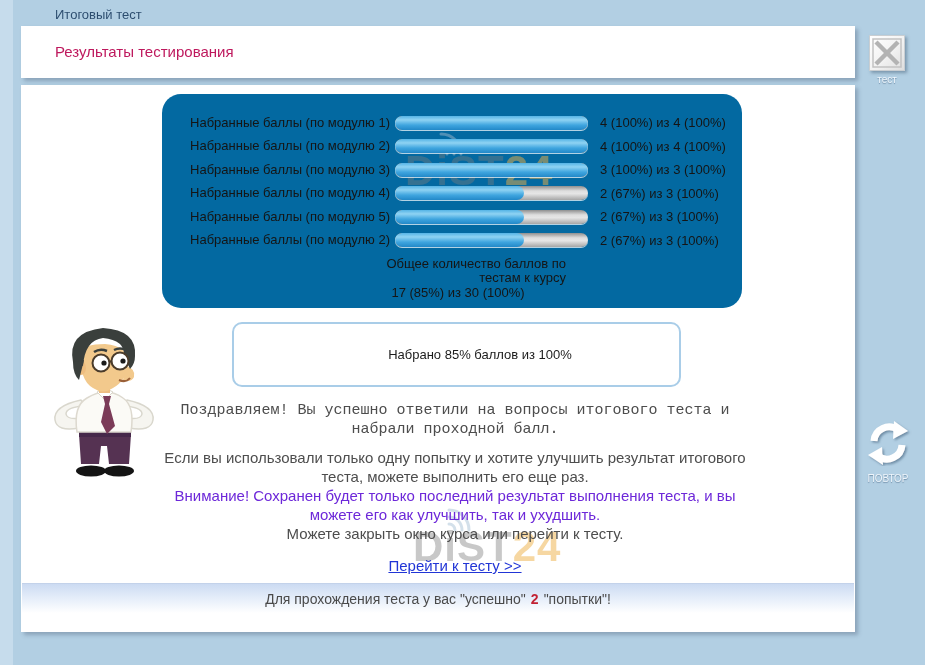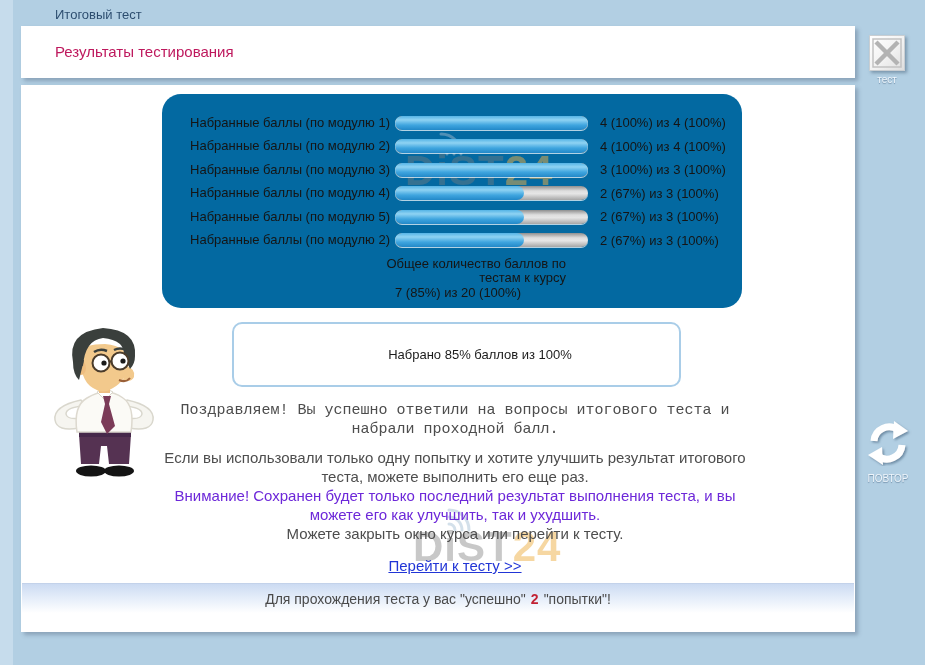--- a/index.html
+++ b/index.html
@@ -152,21 +152,21 @@
       <div class="row-fill" style="width: 67%;"></div>
     </div>
     <div class="row-value">2 (67%) из 3 (100%)</div>
   </div>
 
   <div class="row total">
     <div class="row-label">Общее количество баллов по тестам к курсу</div>
     <div class="row-track">
       <div class="row-fill" style="width: 85%;"></div>
     </div>
-    <div class="row-value">7 (85%) из 20 (100%)</div>
+    <div class="row-value">17 (85%) из 30 (100%)</div>
   </div>
 </div>
   </div>
 
   <svg class="character" width="118" height="158" viewBox="0 0 118 158">
 
     <ellipse cx="48" cy="149" rx="15" ry="5.5" fill="#141414"></ellipse>
     <ellipse cx="76" cy="149" rx="15" ry="5.5" fill="#141414"></ellipse>
 
     <path d="M36,112 L88,112 L86,142 L66,142 L64,124 L58,124 L56,142 L38,142 Z" fill="#553252"></path>

